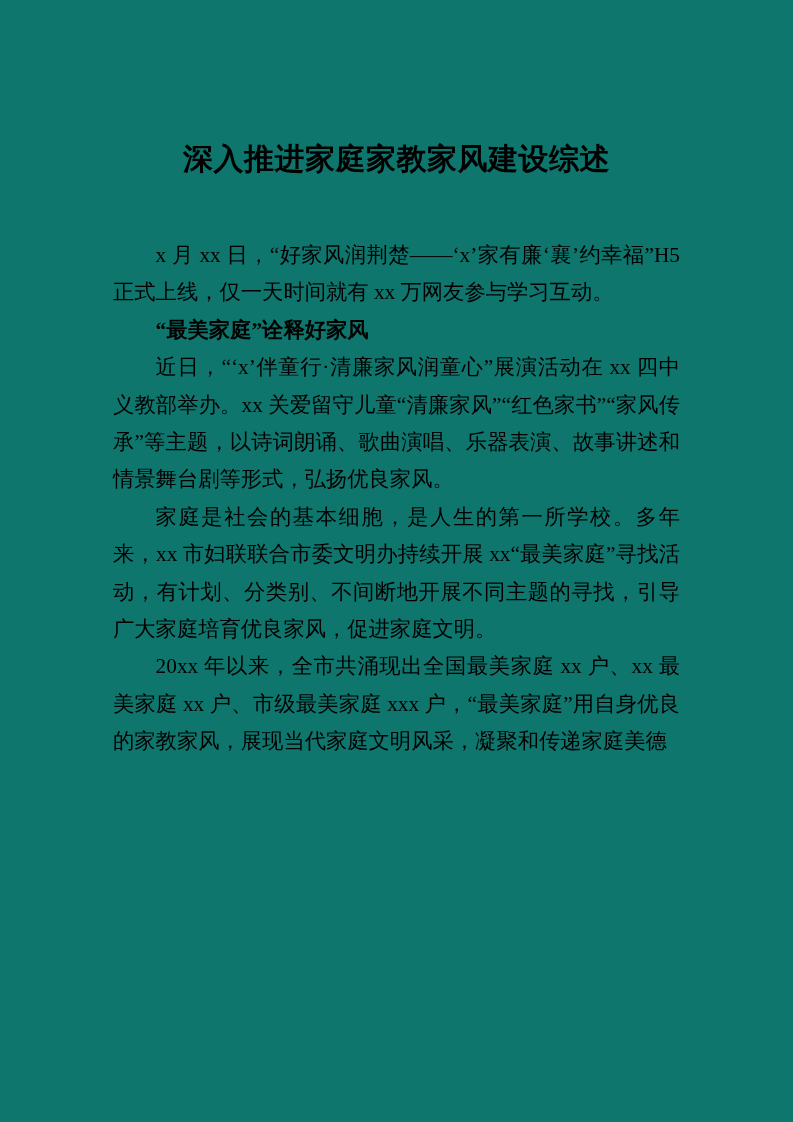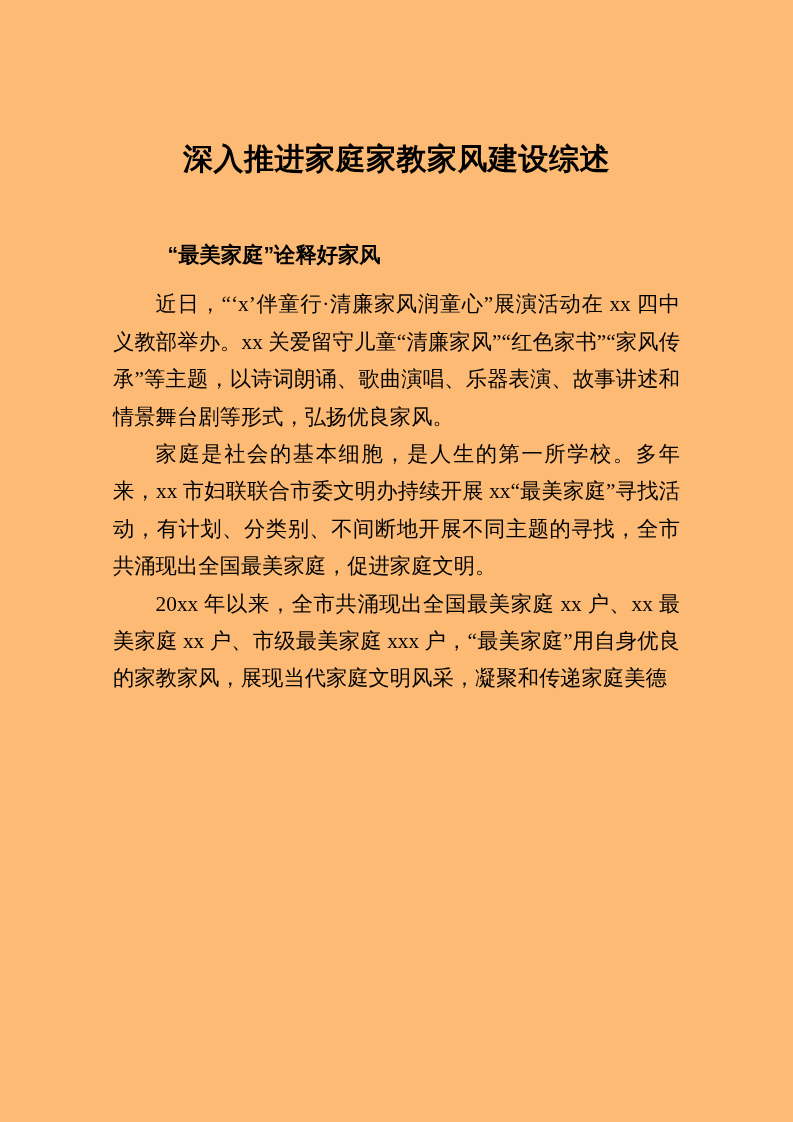--- a/index.html
+++ b/index.html
@@ -5,21 +5,21 @@
   html, body {
     margin: 0;
     padding: 0;
     background: #ffffff;
   }
   .page {
     position: relative;
     width: 793px;
     height: 1122px;
     margin: 0 auto;
-    background: #fdba74;
+    background: #0f766e;
     box-sizing: border-box;
     padding: 138px 113px 7px 113px;
     overflow: hidden;
     color: #000000;
   }
   .doc-title {
     font-family: "Liberation Serif", "DejaVu Serif", serif;
     font-weight: 700;
     font-size: 30px;
     line-height: 42px;
@@ -32,38 +32,39 @@
     font-family: "Liberation Serif", "DejaVu Serif", serif;
     font-size: 21.3px;
     line-height: 37.4px;
     text-align: justify;
     text-indent: 2em;
     margin: 0;
     color: #000000;
     word-break: break-all;
   }
   .section-heading {
-    font-family: Liberation Sans, sans-serif;
+    font-family: Liberation Serif, serif;
     font-weight: 700;
     font-size: 21.3px;
     line-height: 37.4px;
     text-indent: 2em;
-    margin: 12px;
+    margin: 0;
     color: #000000;
   }
 </style>
 </head>
 <body>
 
 <div class="page">
   <h1 class="doc-title">深入推进家庭家教家风建设综述</h1>
 
+  <p class="para">x 月 xx 日，“好家风润荆楚——‘x’家有廉‘襄’约幸福”H5 正式上线，仅一天时间就有 xx 万网友参与学习互动。</p>
 
 
 
   <p class="section-heading">“最美家庭”诠释好家风</p>
 
   <p class="para">近日，“‘x’伴童行·清廉家风润童心”展演活动在 xx 四中义教部举办。xx 关爱留守儿童“清廉家风”“红色家书”“家风传承”等主题，以诗词朗诵、歌曲演唱、乐器表演、故事讲述和情景舞台剧等形式，弘扬优良家风。</p>
 
-  <p class="para">家庭是社会的基本细胞，是人生的第一所学校。多年来，xx 市妇联联合市委文明办持续开展 xx“最美家庭”寻找活动，有计划、分类别、不间断地开展不同主题的寻找，全市共涌现出全国最美家庭，促进家庭文明。</p>
+  <p class="para">家庭是社会的基本细胞，是人生的第一所学校。多年来，xx 市妇联联合市委文明办持续开展 xx“最美家庭”寻找活动，有计划、分类别、不间断地开展不同主题的寻找，引导广大家庭培育优良家风，促进家庭文明。</p>
 
   <p class="para">20xx 年以来，全市共涌现出全国最美家庭 xx 户、xx 最美家庭 xx 户、市级最美家庭 xxx 户，“最美家庭”用自身优良的家教家风，展现当代家庭文明风采，凝聚和传递家庭美德</p>
 </div>
 
 </body></html>

